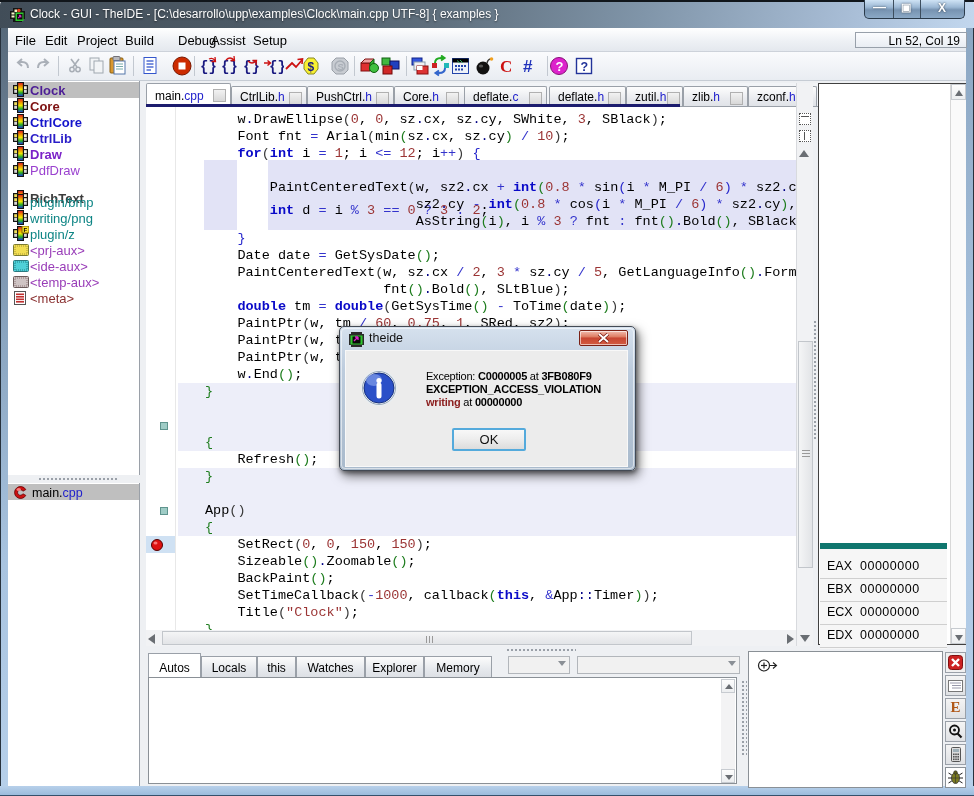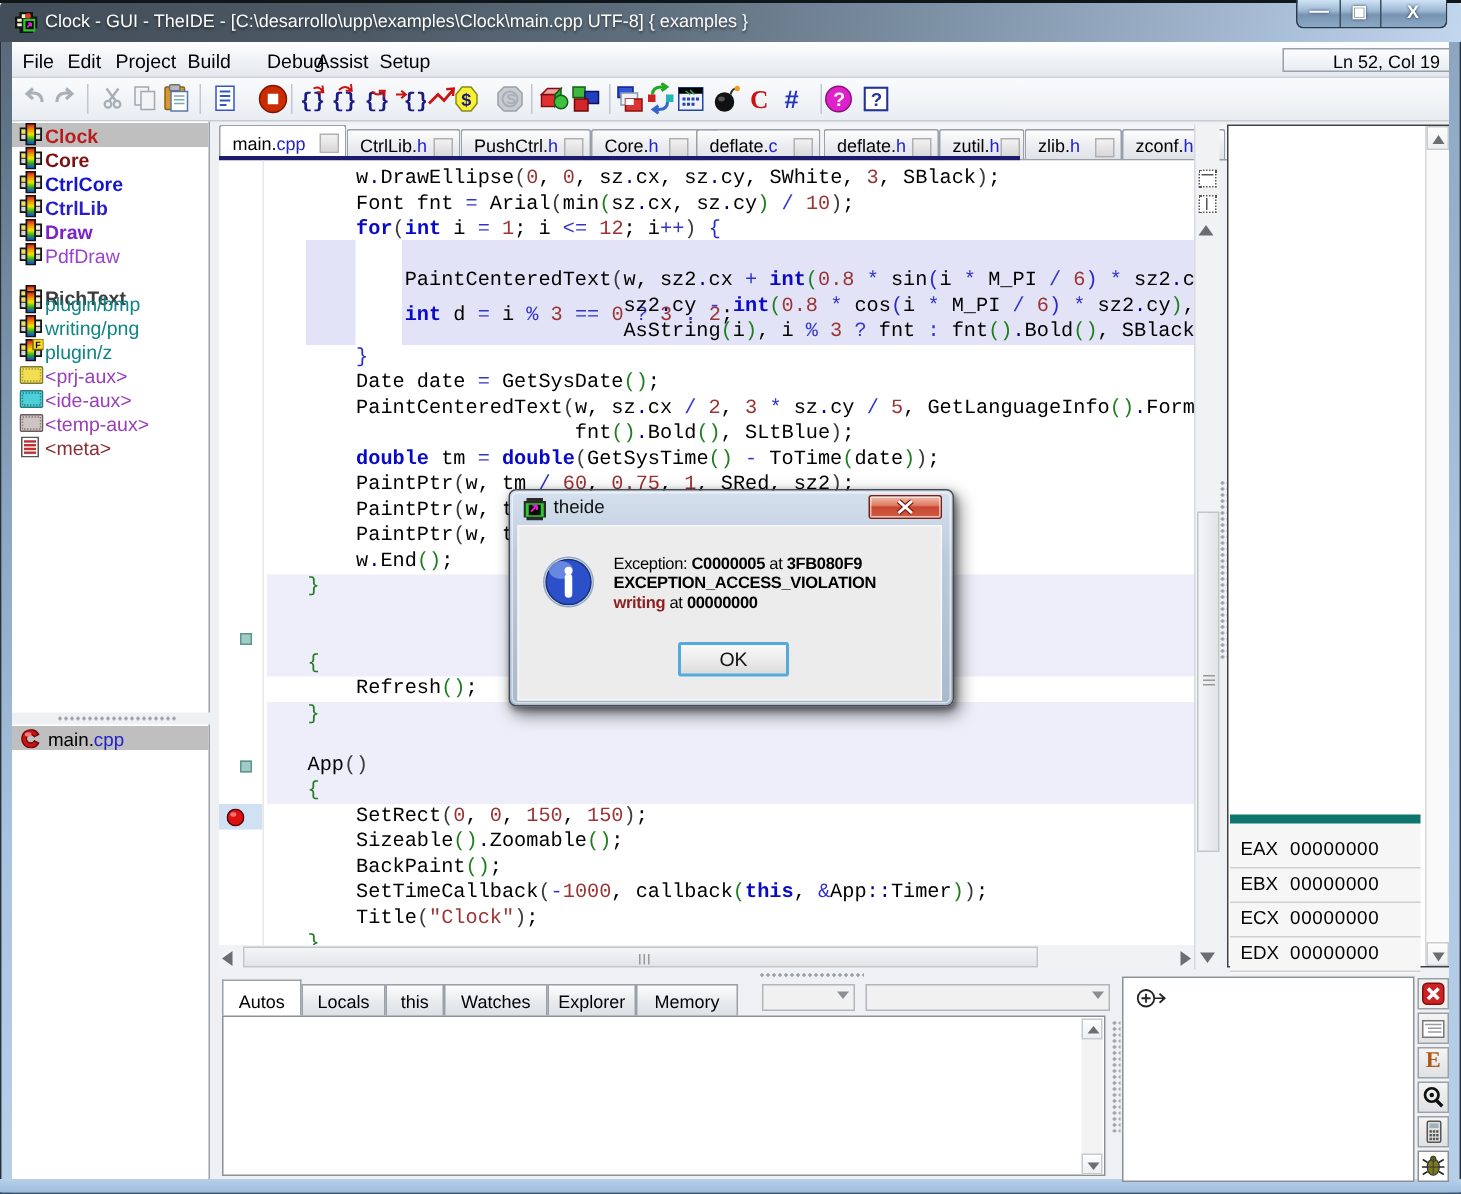--- a/index.html
+++ b/index.html
@@ -260,21 +260,21 @@
       <text x="7.5" y="15.5" font-size="13" font-weight="bold" fill="#fff">?</text>
     </svg>
   <svg class="ticon" style="left:565px;" width="24" height="22">
       <rect x="3.5" y="3.5" width="15" height="15" fill="#fff" stroke="#223399" stroke-width="1.4"></rect>
       <text x="7.5" y="15.5" font-size="12.5" font-weight="bold" fill="#223399">?</text>
     </svg>
 </div>
 <div class="abs" id="pkgpane">
   <div class="pkgrow" style="top:1px;background:#bfbfbf;"><span class="pkicon"><svg width="16" height="15">
           <use href="#pkgico"></use>
-        </svg></span><span class="t" style="color:#b91c1c;">Clock</span></div>
+        </svg></span><span class="t" style="color:#4c1d95;">Clock</span></div>
   <div class="pkgrow" style="top:17px;"><span class="pkicon"><svg width="16" height="15">
           <use href="#pkgico"></use>
         </svg></span><span class="t" style="color:#7d1010;">Core</span></div>
   <div class="pkgrow" style="top:33px;"><span class="pkicon"><svg width="16" height="15">
           <use href="#pkgico"></use>
         </svg></span><span class="t" style="color:#1414cc;">CtrlCore</span></div>
   <div class="pkgrow" style="top:49px;"><span class="pkicon"><svg width="16" height="15">
           <use href="#pkgico"></use>
         </svg></span><span class="t" style="color:#2a1ec8;">CtrlLib</span></div>
   <div class="pkgrow" style="top:65px;"><span class="pkicon"><svg width="16" height="15">
@@ -510,21 +510,21 @@
   <div style="position:absolute;left:5px;top:23px;width:283px;height:117px;background:#ececec;border:1px solid #f8f8f8;box-sizing:border-box;"></div>
   <svg style="position:absolute;left:19px;top:41px;" width="40" height="40">
       <circle cx="20" cy="20" r="18" fill="#e8eef4" opacity="0.9"></circle>
       <circle cx="20" cy="20" r="16.5" fill="none" stroke="#9aa8b8" stroke-width="1"></circle>
       <circle cx="20" cy="20" r="15" fill="#2b50c8"></circle>
       <circle cx="20" cy="20" r="15" fill="none" stroke="#16307e" stroke-width="1"></circle>
       <ellipse cx="15" cy="12" rx="8" ry="6" fill="#7e9ae8" opacity="0.75"></ellipse>
       <circle cx="20" cy="12.5" r="2.6" fill="#fff"></circle>
       <path d="M20 17 L20 28" stroke="#fff" stroke-width="5" stroke-linecap="round"></path>
     </svg>
-  <div style="position:absolute;left:69px;top:43px;font-size:11px;line-height:13.2px;color:#000;white-space:pre;letter-spacing:-0.22px;">Exception: <b>C0000005</b> at <b>3FB080F9</b><br><b>EXCEPTION_ACCESS_VIOLATION</b><br><b style="color:#8b1e1e;">writing</b> at <b>00000000</b></div>
+  <div style="position:absolute;left:86px;top:43px;font-size:11px;line-height:13.2px;color:#000;white-space:pre;letter-spacing:-0.22px;">Exception: <b>C0000005</b> at <b>3FB080F9</b><br><b>EXCEPTION_ACCESS_VIOLATION</b><br><b style="color:#8b1e1e;">writing</b> at <b>00000000</b></div>
   <div style="position:absolute;left:112px;top:101px;width:74px;height:23px;border:2px solid #54aadc;border-radius:2px;background:linear-gradient(to bottom,#f8f8f8,#eeeeee 45%,#dcdcdc);box-sizing:border-box;text-align:center;font-size:13px;color:#111;padding-top:2px;">OK</div>
 </div>
 <div class="abs" id="console">
   <svg style="position:absolute;left:8px;top:6px;" width="22" height="15">
       <circle cx="7" cy="7.5" r="5.5" fill="none" stroke="#222" stroke-width="1.2"></circle>
       <line x1="7" y1="4.5" x2="7" y2="10.5" stroke="#222" stroke-width="1.2"></line>
       <line x1="4" y1="7.5" x2="10" y2="7.5" stroke="#222" stroke-width="1.2"></line>
       <path d="M12.5 7.5 L19 7.5 M16 4.5 L19.5 7.5 L16 10.5" fill="none" stroke="#222" stroke-width="1.1"></path>
     </svg>
 </div>

